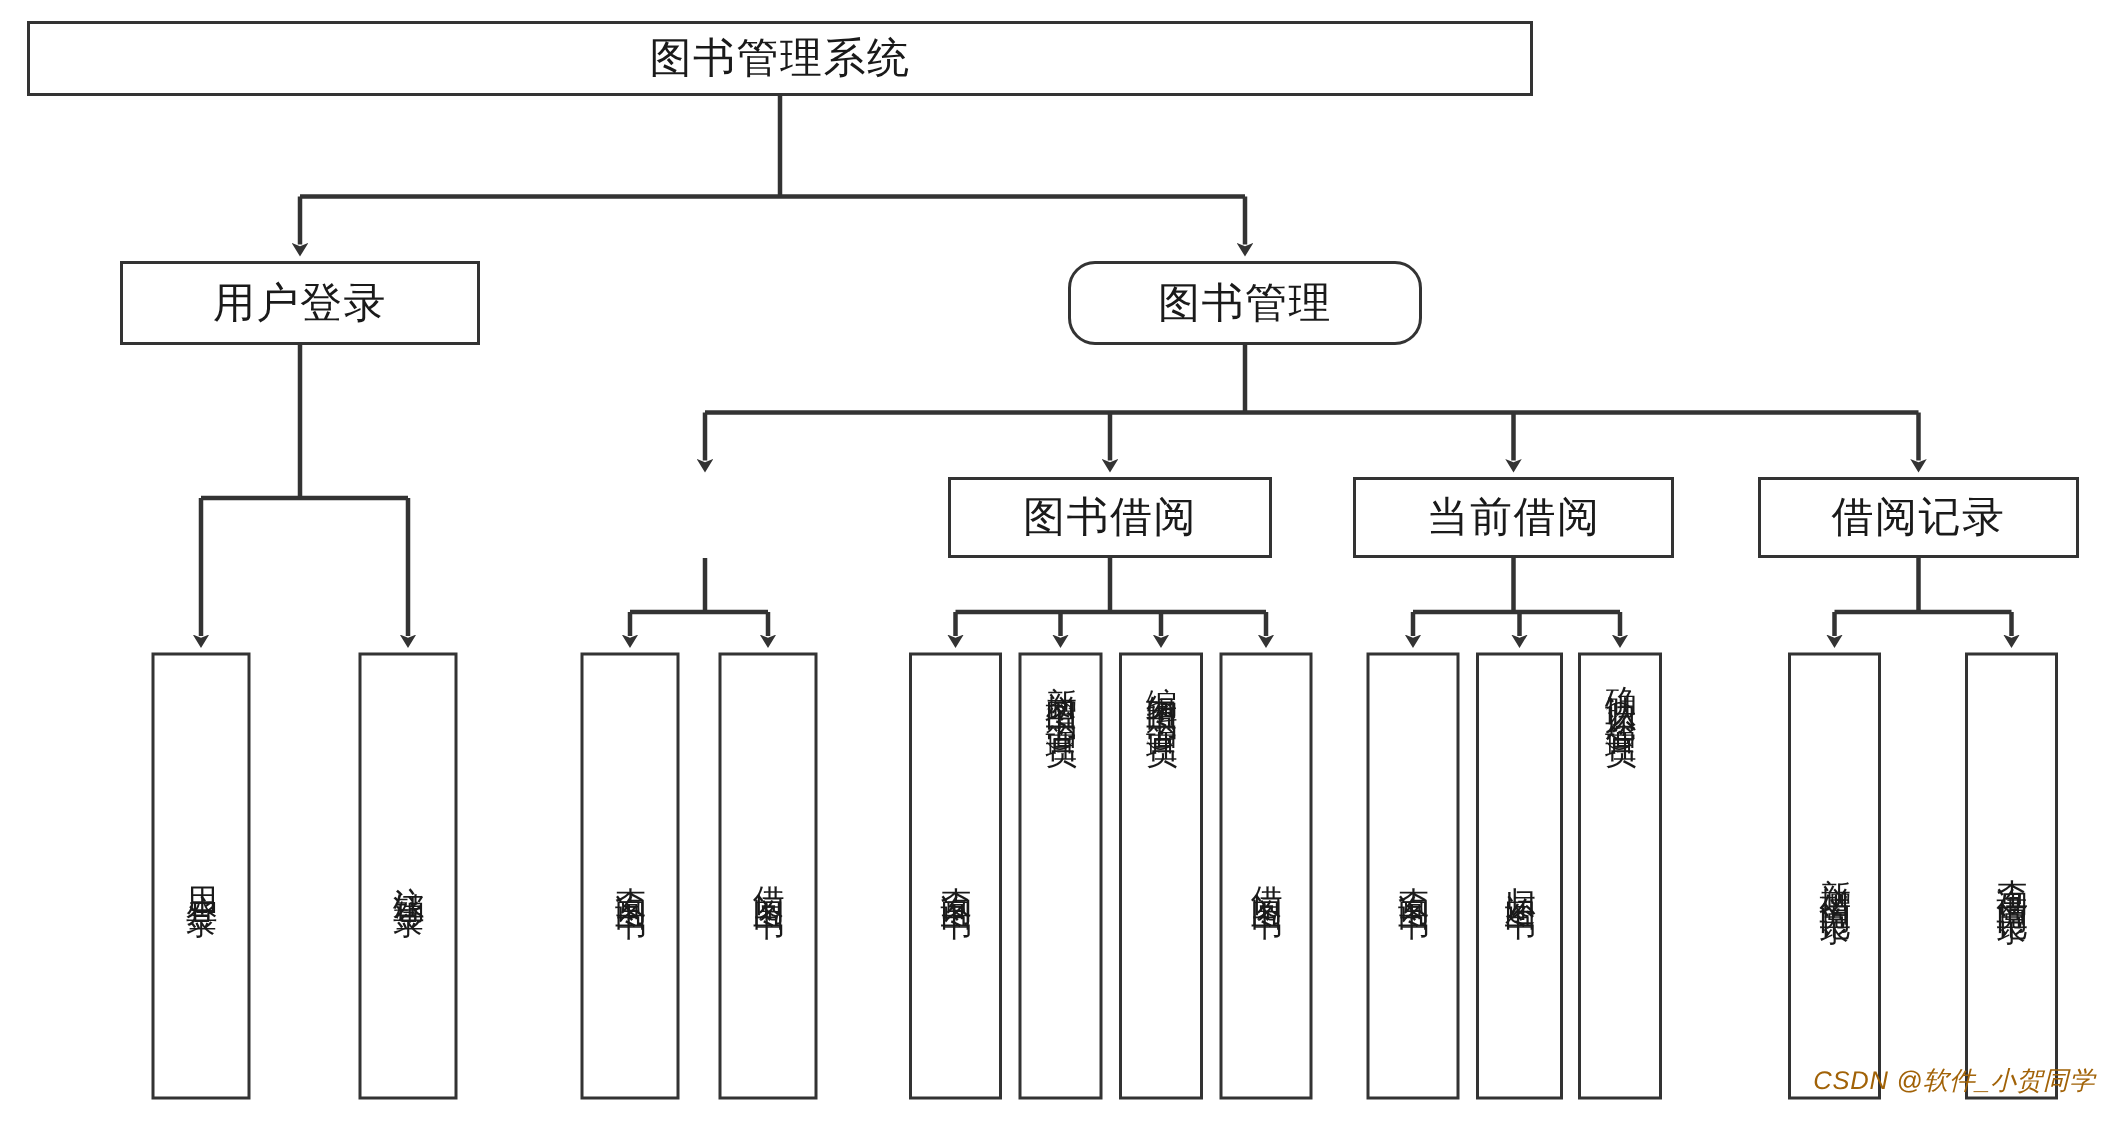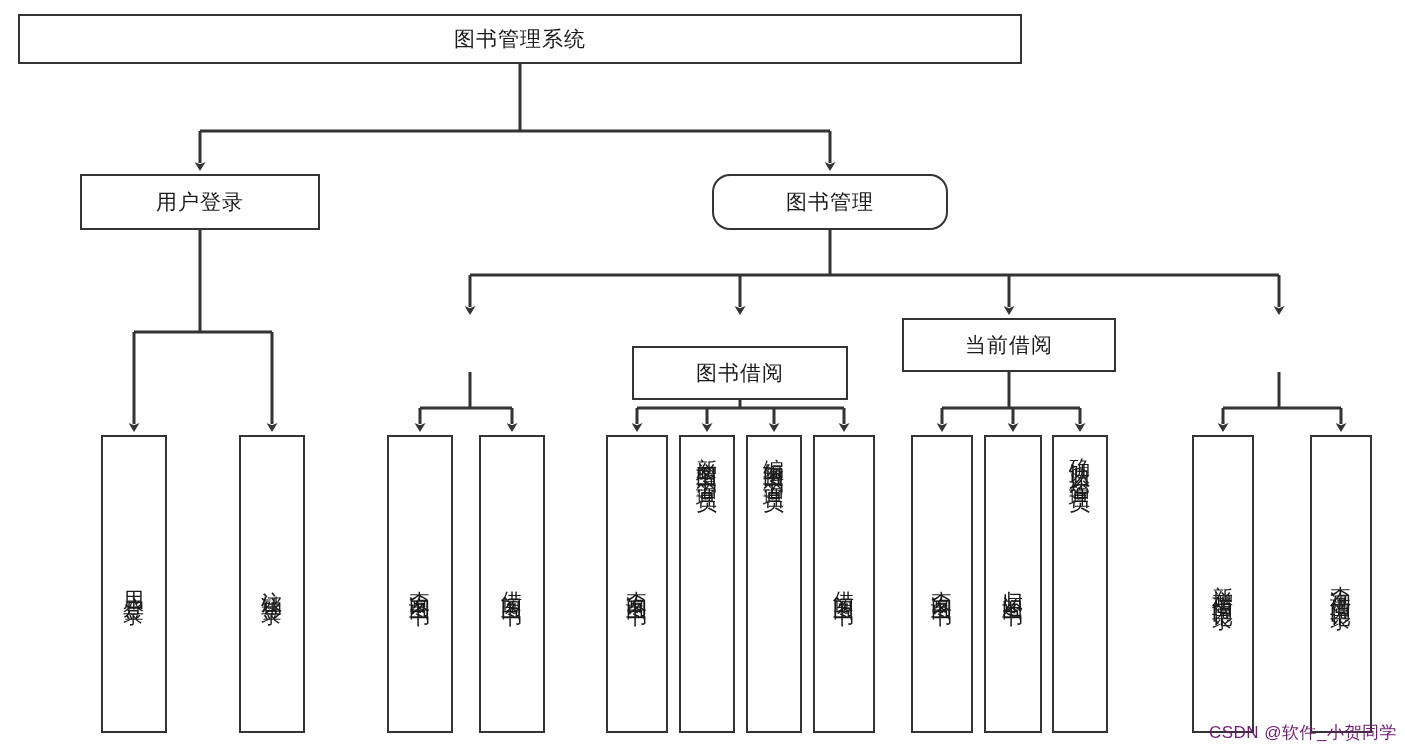--- a/index.html
+++ b/index.html
@@ -28,46 +28,47 @@
     position: absolute;
     box-sizing: border-box;
     border: 2px solid #333333;
     background: #ffffff;
     display: flex;
     align-items: center;
     justify-content: center;
     color: #1a1a1a;
   }
   .node-h {
-    font-size: 21px;
+    font-size: 28px;
     letter-spacing: 1px;
     line-height: 1.1;
   }
   .node-v {
     font-size: 21px;
   }
   .node-v .vtext {
     writing-mode: vertical-rl;
     text-orientation: upright;
     letter-spacing: 5px;
     line-height: 1.1;
     white-space: nowrap;
   }
   .node-v.align-top {
     align-items: flex-start;
     padding-top: 4px;
   }
   .watermark {
     position: absolute;
     right: 8px;
-    bottom: 3px;
+    bottom: 15px;
     font-size: 17px;
-    color: #701a75;
+    color: #a16207;
     white-space: nowrap;
     letter-spacing: 0.5px;
+    font-style: italic;
   }
 </style>
 </head>
 <body>
 
 <div id="canvas">
 
   <svg class="edges" viewBox="0 0 1405 747">
     <defs>
       <marker id="arrow" markerWidth="9" markerHeight="11" refX="1" refY="5.5" orient="auto" markerUnits="userSpaceOnUse">
@@ -143,28 +144,31 @@
 
   <div class="node node-h" style="left:80px;top:174px;width:240px;height:56px;">
     <span>用户登录</span>
   </div>
 
   <div class="node node-h" style="left:712px;top:174px;width:236px;height:56px;border-radius:18px;">
     <span>图书管理</span>
   </div>
 
 
-  <div class="node node-h" style="left:632px;top:318px;width:216px;height:54px;margin-top:28px;">
+  <div class="node node-h" style="left:632px;top:318px;width:216px;height:54px;">
     <span>图书借阅</span>
   </div>
 
   <div class="node node-h" style="left:902px;top:318px;width:214px;height:54px;">
     <span>当前借阅</span>
   </div>
 
+  <div class="node node-h" style="left:1172px;top:318px;width:214px;height:54px;">
+    <span>借阅记录</span>
+  </div>
 
   <div class="node node-v" style="left:101px;top:435px;width:66px;height:298px;">
     <span class="vtext">用户登录</span>
   </div>
 
   <div class="node node-v" style="left:239px;top:435px;width:66px;height:298px;">
     <span class="vtext">注销登录</span>
   </div>
 
   <div class="node node-v" style="left:387px;top:435px;width:66px;height:298px;">

